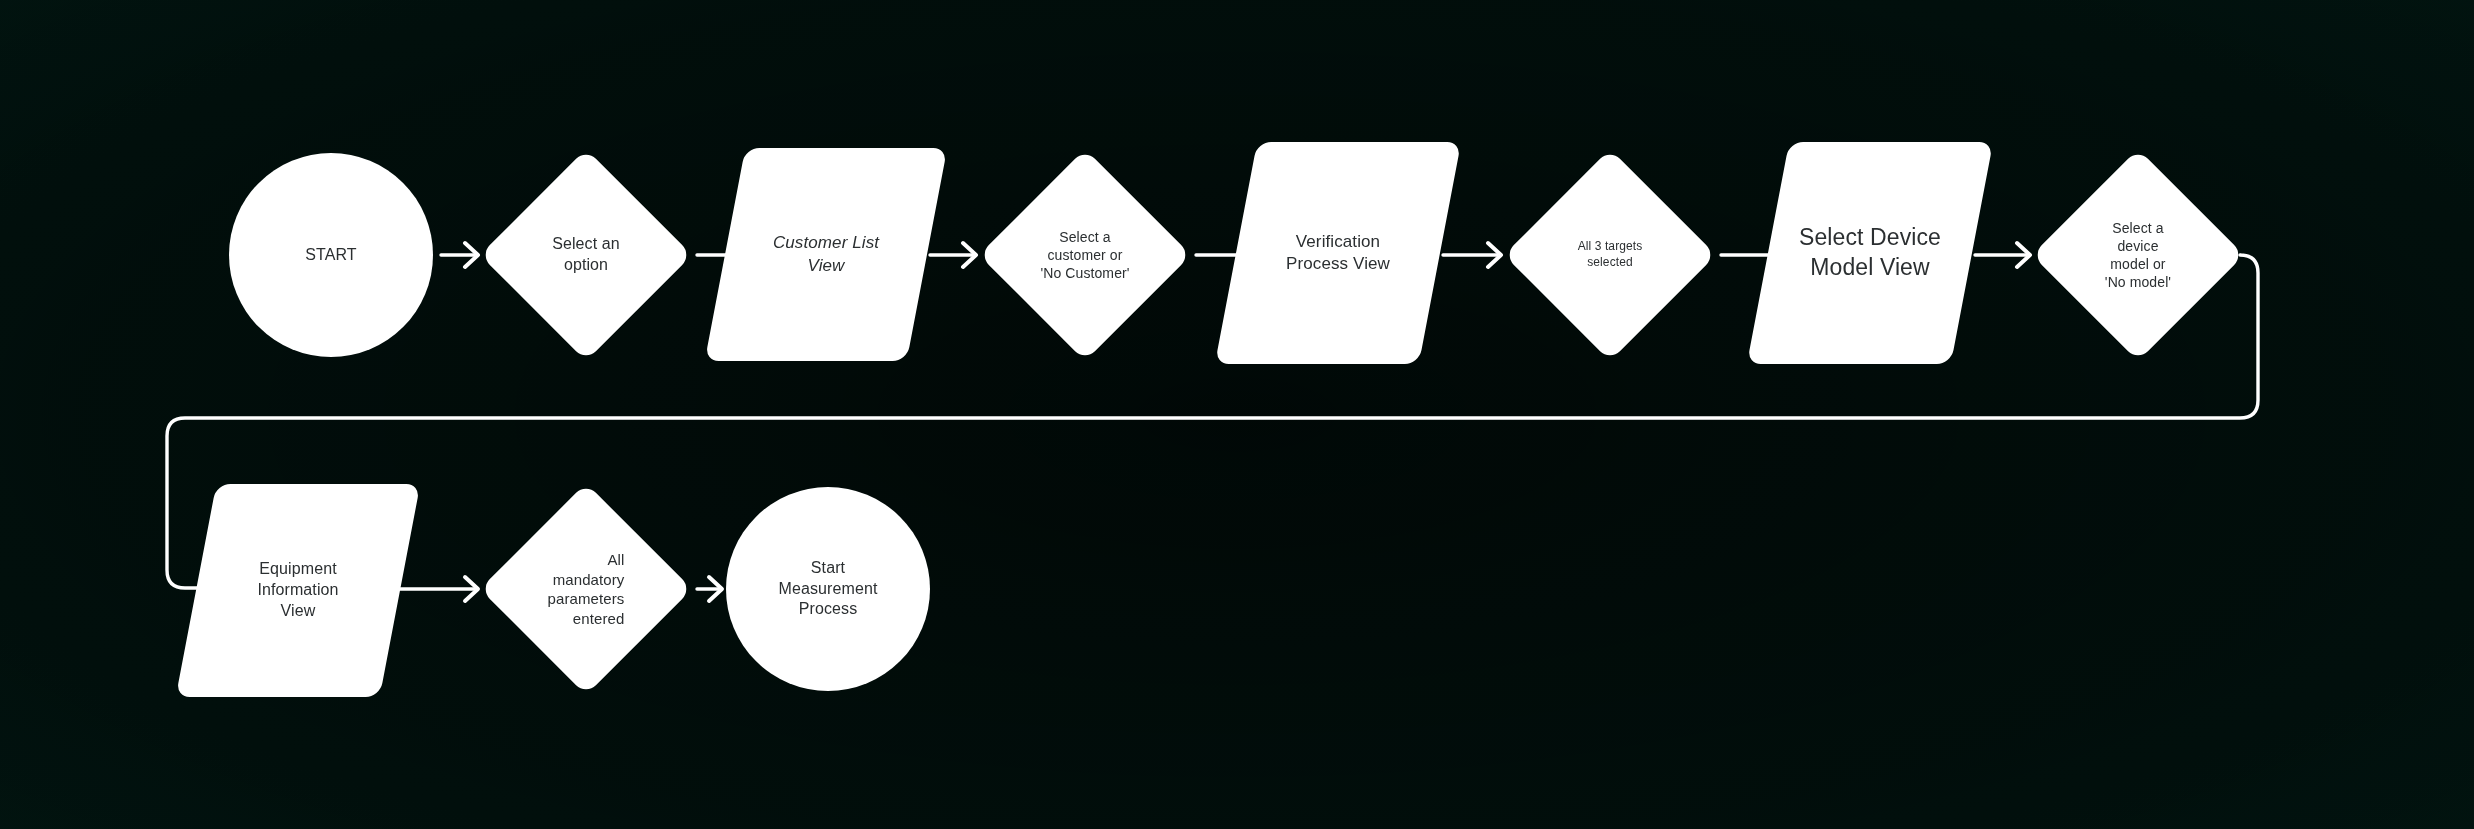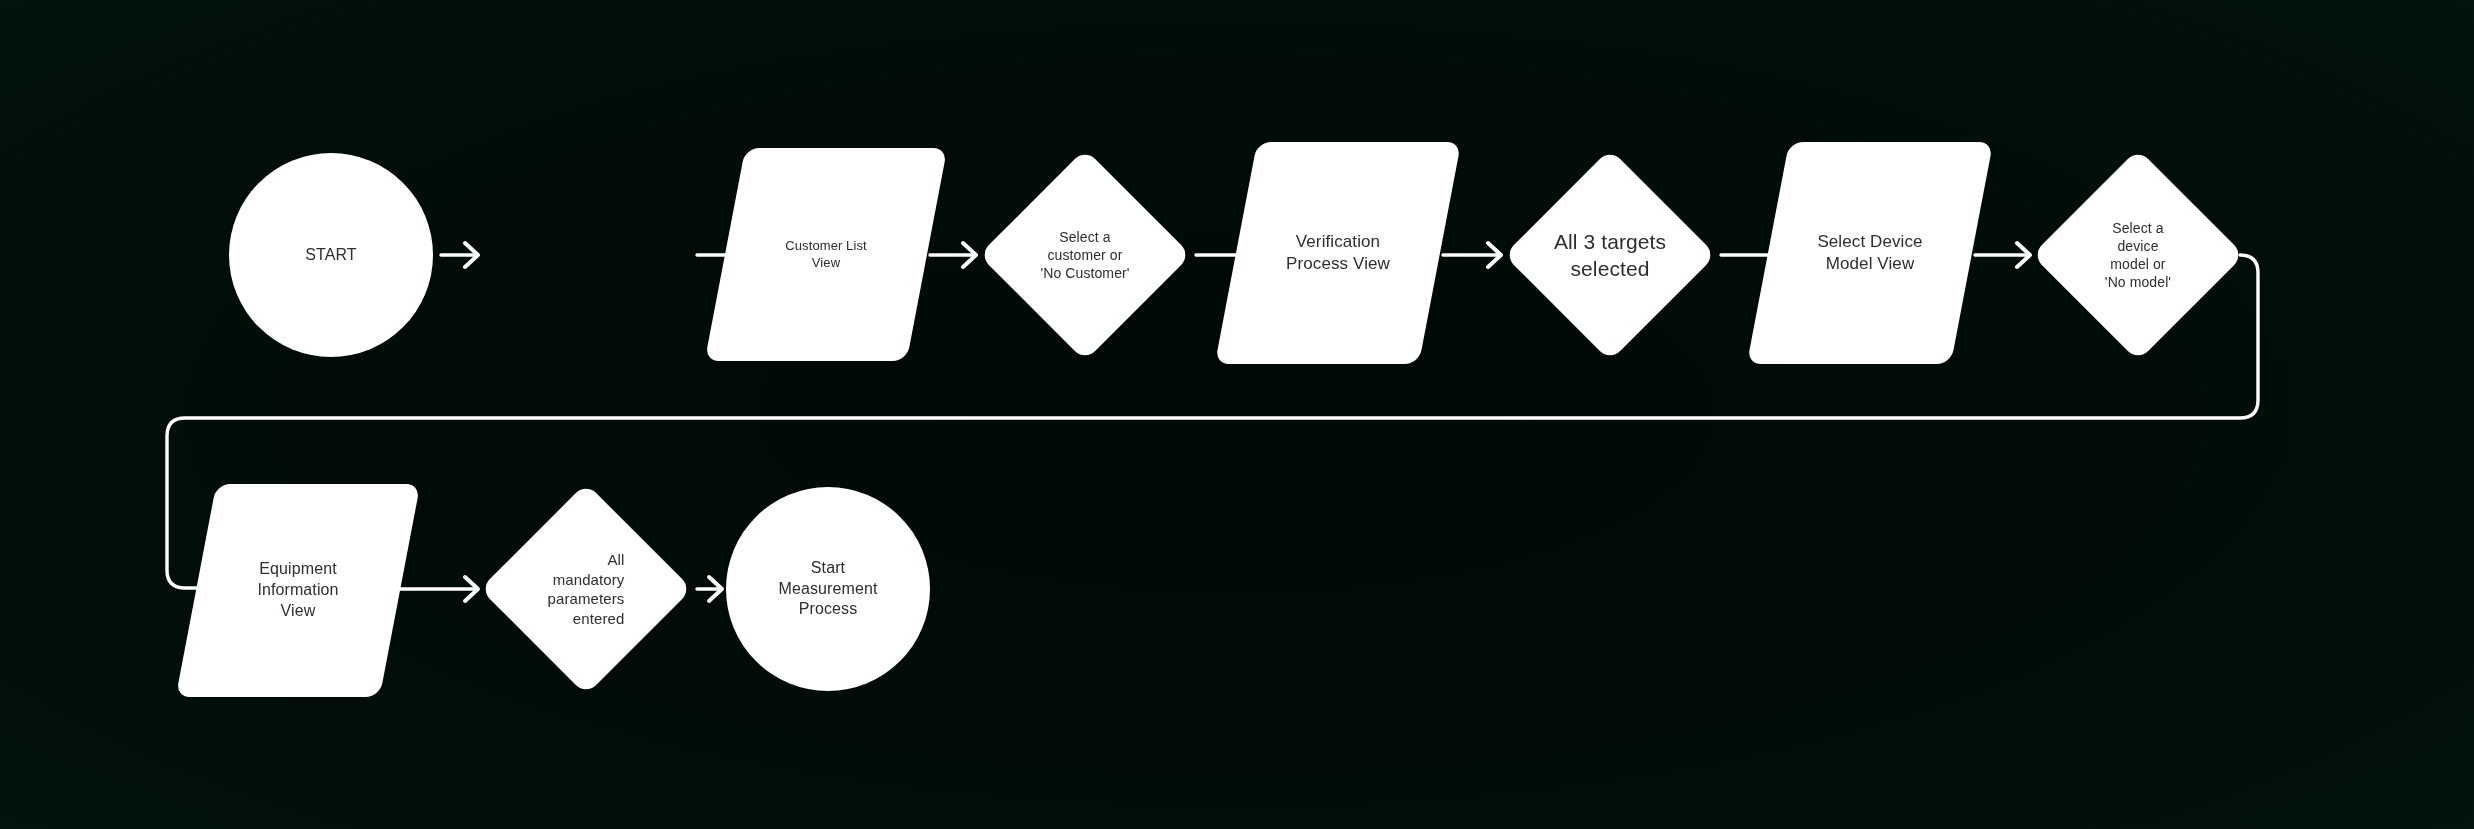--- a/index.html
+++ b/index.html
@@ -151,49 +151,54 @@
         <path d="M 697 589 L 718 589"></path>
         <path d="M 709 577 L 722 589 L 709 601" stroke-width="4"></path>
       </g>
     </g>
   </svg>
 
   <div class="node shape-circle" style="left:229px; top:153px; width:204px; height:204px;">
     <span class="label" style="font-size:16px;">START</span>
   </div>
 
+  <div class="node shape-diamond-wrap" style="left:483px; top:147px; width:206px; height:216px;">
+    <div class="shape-diamond-bg" style="width:150px; height:150px;"></div>
+    <span class="label" style="font-size:16px;">Select an
+option</span>
+  </div>
 
   <div class="node" style="left:725px; top:148px; width:202px; height:213px;">
     <div class="shape-parallelogram-bg"></div>
-    <span class="label" style="font-size:13px;">Customer List
+    <span class="label" style="font-size:17px;font-style:italic;">Customer List
 View</span>
   </div>
 
   <div class="node shape-diamond-wrap" style="left:982px; top:147px; width:206px; height:216px;">
     <div class="shape-diamond-bg" style="width:150px; height:150px;"></div>
     <span class="label" style="font-size:14px;">Select a
 customer or
 'No Customer'</span>
   </div>
 
   <div class="node" style="left:1236px; top:142px; width:204px; height:222px;">
     <div class="shape-parallelogram-bg"></div>
     <span class="label" style="font-size:17px;">Verification
 Process View</span>
   </div>
 
   <div class="node shape-diamond-wrap" style="left:1507px; top:147px; width:206px; height:216px;">
     <div class="shape-diamond-bg" style="width:150px; height:150px;"></div>
-    <span class="label" style="font-size:21px;">All 3 targets
+    <span class="label" style="font-size:12px;">All 3 targets
 selected</span>
   </div>
 
   <div class="node" style="left:1768px; top:142px; width:204px; height:222px;">
     <div class="shape-parallelogram-bg"></div>
-    <span class="label" style="font-size:17px;">Select Device
+    <span class="label" style="font-size:23px;">Select Device
 Model View</span>
   </div>
 
   <div class="node shape-diamond-wrap" style="left:2035px; top:147px; width:206px; height:216px;">
     <div class="shape-diamond-bg" style="width:150px; height:150px;"></div>
     <span class="label" style="font-size:14px;">Select a
 device
 model or
 'No model'</span>
   </div>

